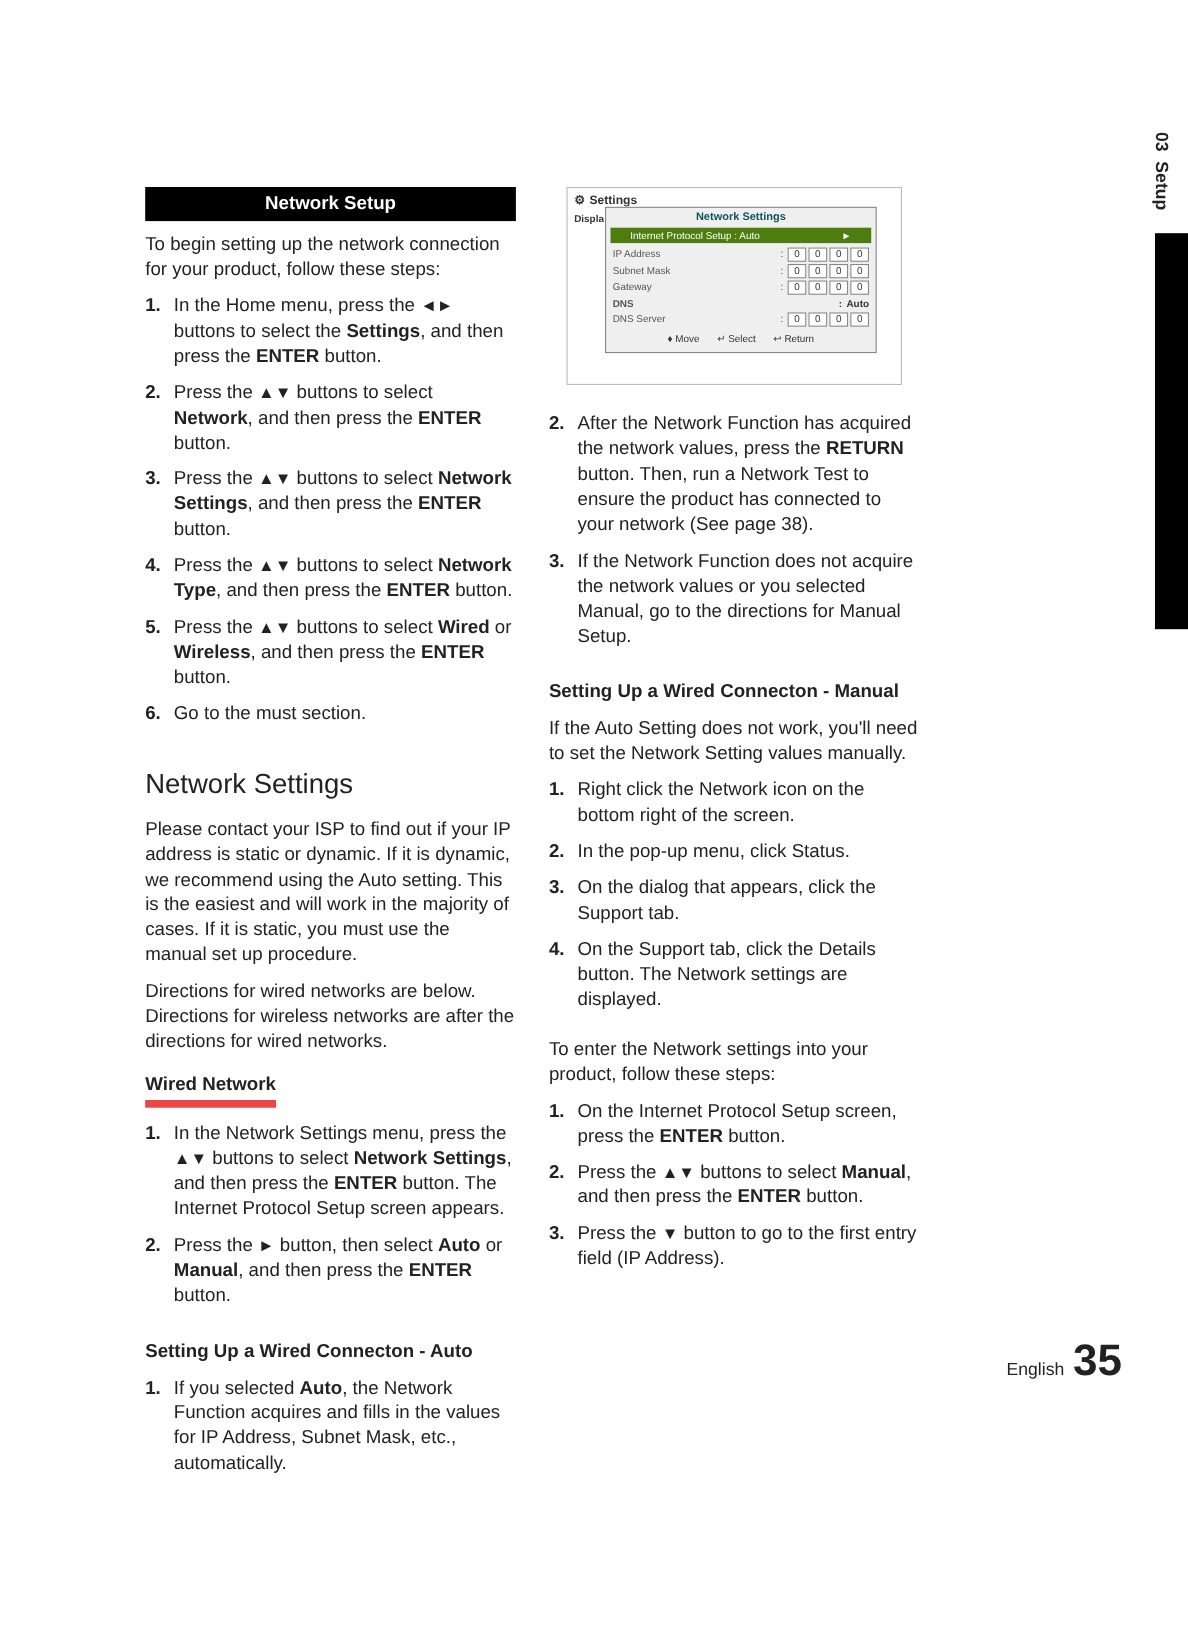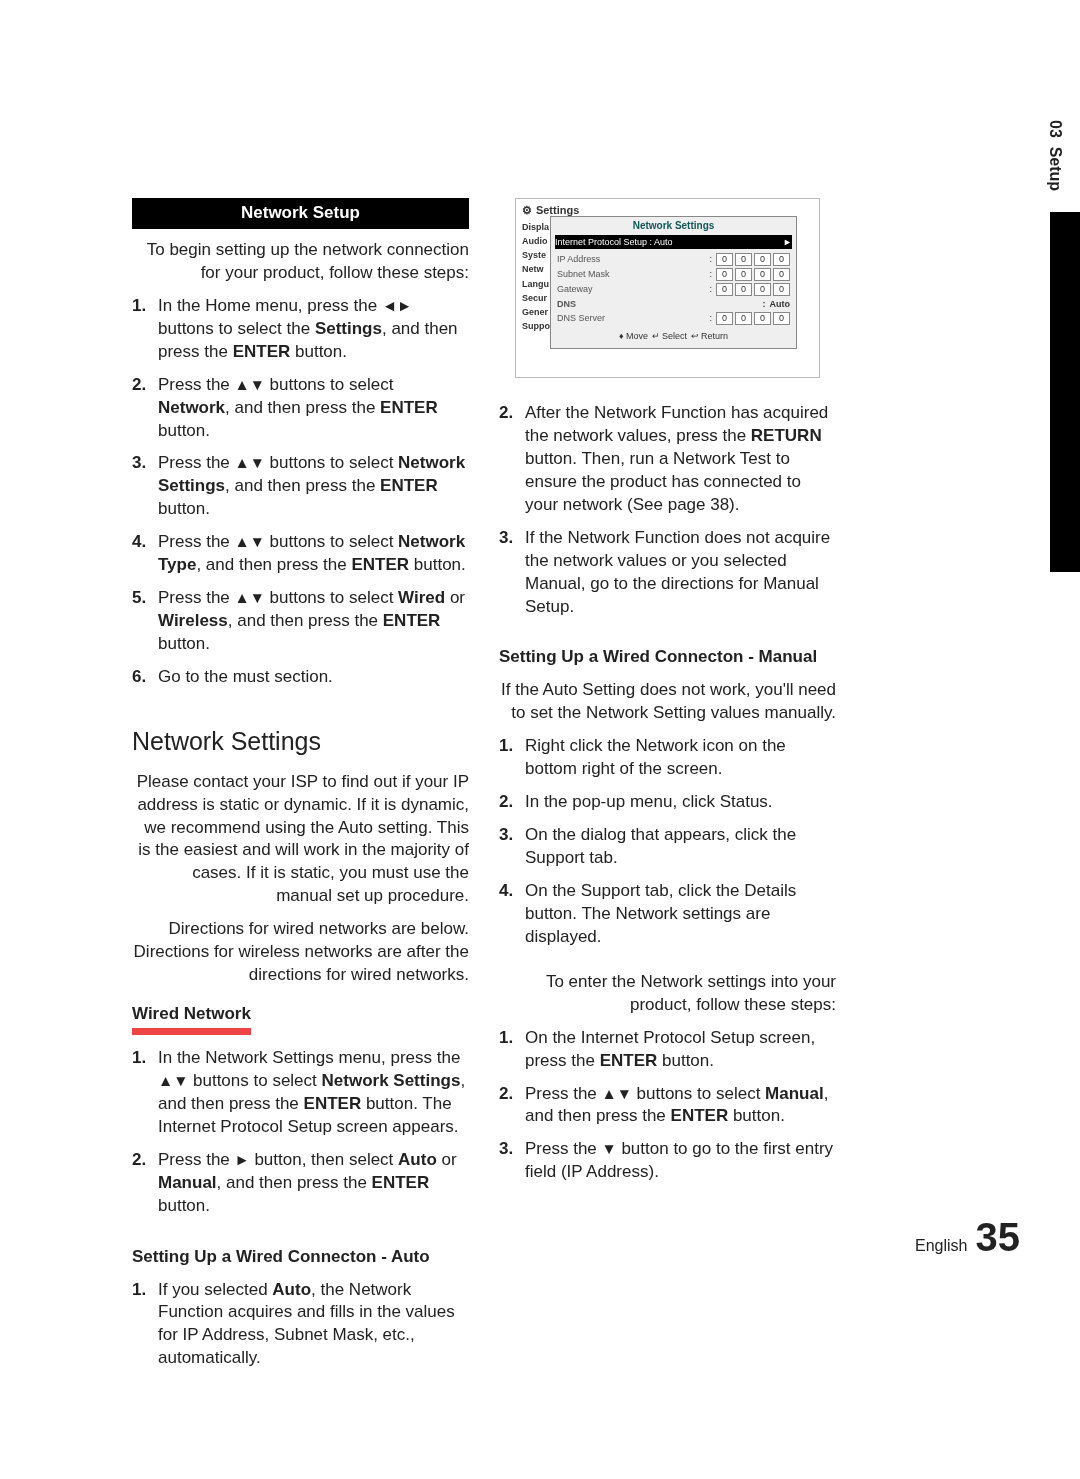--- a/index.html
+++ b/index.html
@@ -29,37 +29,36 @@
     font-weight: bold;
     font-size: 16px;
   }
   .content {
     position: absolute;
     left: 132px;
     top: 170px;
     width: 705px;
     display: flex;
     gap: 30px;
-    margin-top: 28px;
   }
   .col {
     width: 337px;
     display: flex;
     flex-direction: column;
   }
   .banner {
     background: #000;
     color: #fff;
     font-weight: bold;
     text-align: center;
     padding: 4px 0;
     font-size: 17px;
     margin-bottom: 10px;
   }
-  .p { margin-bottom: 10px; text-align: right; }
+  .p { margin-bottom: 10px; }
   ol { list-style: none; padding-left: 0; margin-bottom: 12px; }
   ol > li { display: flex; margin-bottom: 10px; }
   ol > li > .num { font-weight: bold; width: 26px; flex-shrink: 0; }
   ol > li > .txt { flex: 1; }
   .h2 { font-size: 25px; font-weight: normal; margin: 14px 0 12px; }
   .h3 { font-size: 17px; font-weight: bold; border-bottom: 7px solid #ef4444; display: inline-block; padding-bottom: 2px; margin: 6px 0 12px; }
   .h4 { font-size: 17px; font-weight: bold; margin: 6px 0 10px; }
   .note-head { font-weight: bold; margin-top: 6px; }
   .note-head::before { content: "✎ "; }
   .bullet { display: flex; margin-left: 22px; margin-top: 4px; }
@@ -77,36 +76,36 @@
     position: relative;
     font-size: 10px;
     color: #333;
   }
   .panel-top {
     display: flex; align-items: center; gap: 4px;
     font-weight: bold; font-size: 11px; padding: 4px 6px;
   }
   .panel-menu {
     position: absolute; left: 6px; top: 22px; width: 30px;
-    display: flex; flex-direction: column; gap: 2px;
+    display: flex; flex-direction: row; gap: 2px;
     font-size: 9px; font-weight: bold; color: #333;
   }
   .panel-pop {
     position: absolute; left: 34px; top: 17px; right: 22px;
     border: 1px solid #888; background: #efefef;
     padding: 2px 0 6px;
   }
   .pop-title { text-align: center; font-weight: bold; font-size: 10px; margin-bottom: 2px; color: #155; }
   .pop-row { display: flex; align-items: center; padding: 1px 6px; font-size: 9px; }
   .pop-row .lbl { flex: 1; color: #555; }
   .pop-row .sep { margin: 0 4px; }
   .octets { display: flex; gap: 2px; }
   .octet { border: 1px solid #888; width: 17px; height: 13px; display: flex; align-items: center; justify-content: center; font-size: 9px; background: #fff; }
-  .pop-sel { background: #000000; color: #fff; padding: 1px 0; margin: 0 4px 3px; display: flex; justify-content: space-between; align-items: flex-start; font-size: 9px; }
-  .pop-foot { display: flex; justify-content: center; gap: 4px; font-size: 9px; margin-top: 4px; }
+  .pop-sel { background: #4d7c0f; color: #fff; padding: 1px 18px; margin: 0 4px 3px; display: flex; justify-content: space-between; align-items: flex-start; font-size: 9px; }
+  .pop-foot { display: flex; justify-content: center; gap: 16px; font-size: 9px; margin-top: 4px; }
 
   .footer {
     position: absolute;
     bottom: 215px;
     right: 60px;
     display: flex;
     align-items: baseline;
     gap: 8px;
   }
   .footer .lang { font-size: 16px; }

